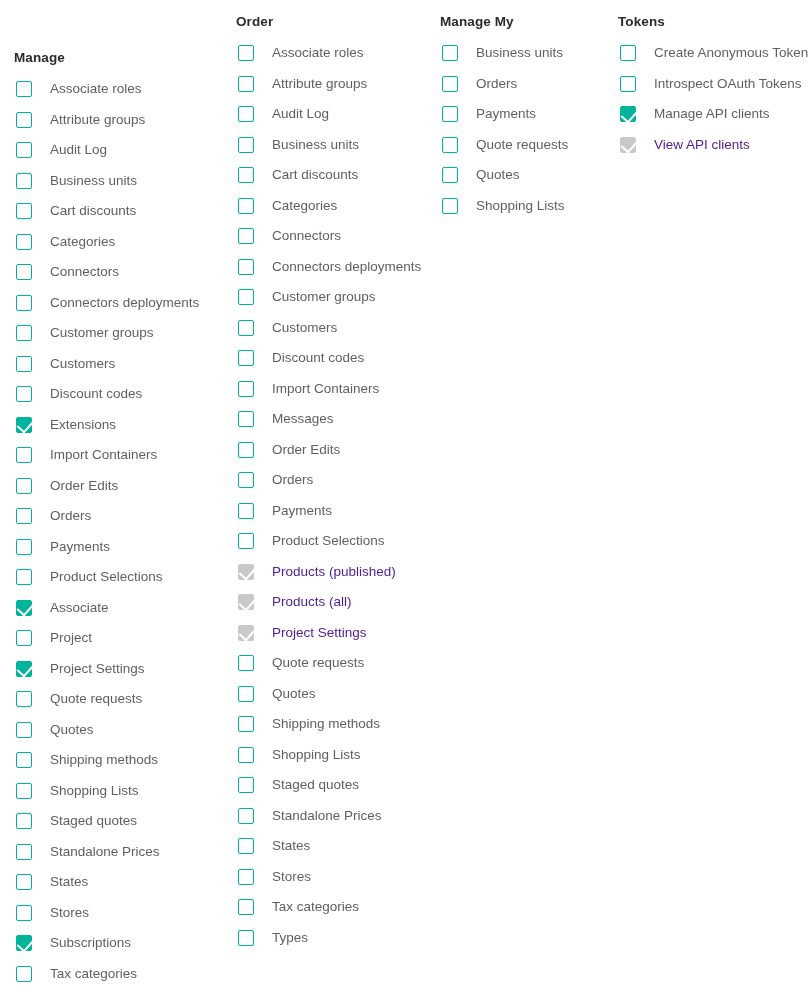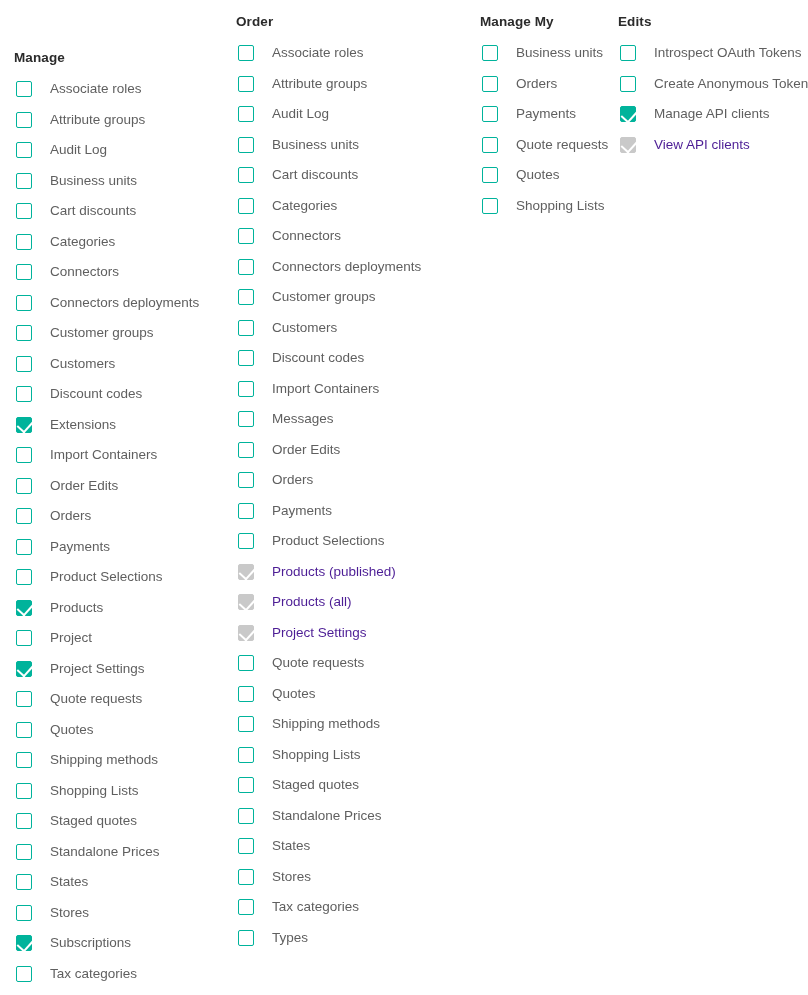--- a/index.html
+++ b/index.html
@@ -24,21 +24,21 @@
   }
 
   .perm-column {
     position: absolute;
     top: 0;
     box-sizing: border-box;
   }
 
   .col-0 { left: 14px;  width: 224px; margin-top: 36px; }
   .col-1 { left: 236px; width: 222px; }
-  .col-2 { left: 480px; width: 164px; }
+  .col-2 { left: 440px; width: 164px; }
   .col-3 { left: 618px; width: 190px; }
 
   .column-title {
     font-size: 13.5px;
     font-weight: bold;
     color: #2b2b2b;
     line-height: 16px;
     padding-top: 14px;
     padding-bottom: 0;
     letter-spacing: 0.1px;
@@ -218,21 +218,21 @@
         <li class="option-row">
           <span class="checkbox">
             <span class="tick"></span>
           </span>
           <span class="option-label">Product Selections</span>
         </li>
         <li class="option-row is-checked">
           <span class="checkbox">
             <span class="tick"></span>
           </span>
-          <span class="option-label">Products</span>
+          <span class="option-label">Associate</span>
         </li>
         <li class="option-row">
           <span class="checkbox">
             <span class="tick"></span>
           </span>
           <span class="option-label">Project</span>
         </li>
         <li class="option-row is-checked">
           <span class="checkbox">
             <span class="tick"></span>
@@ -527,33 +527,33 @@
         </li>
         <li class="option-row">
           <span class="checkbox">
             <span class="tick"></span>
           </span>
           <span class="option-label">Shopping Lists</span>
         </li>
       </ul>
     </div>
     <div class="perm-column col-3">
-      <div class="column-title">Edits</div>
+      <div class="column-title">Tokens</div>
       <ul class="option-list">
         <li class="option-row">
           <span class="checkbox">
             <span class="tick"></span>
           </span>
+          <span class="option-label">Create Anonymous Token</span>
+        </li>
+        <li class="option-row">
+          <span class="checkbox">
+            <span class="tick"></span>
+          </span>
           <span class="option-label">Introspect OAuth Tokens</span>
-        </li>
-        <li class="option-row">
-          <span class="checkbox">
-            <span class="tick"></span>
-          </span>
-          <span class="option-label">Create Anonymous Token</span>
         </li>
         <li class="option-row is-checked">
           <span class="checkbox">
             <span class="tick"></span>
           </span>
           <span class="option-label">Manage API clients</span>
         </li>
         <li class="option-row is-checked is-disabled">
           <span class="checkbox">
             <span class="tick"></span>

